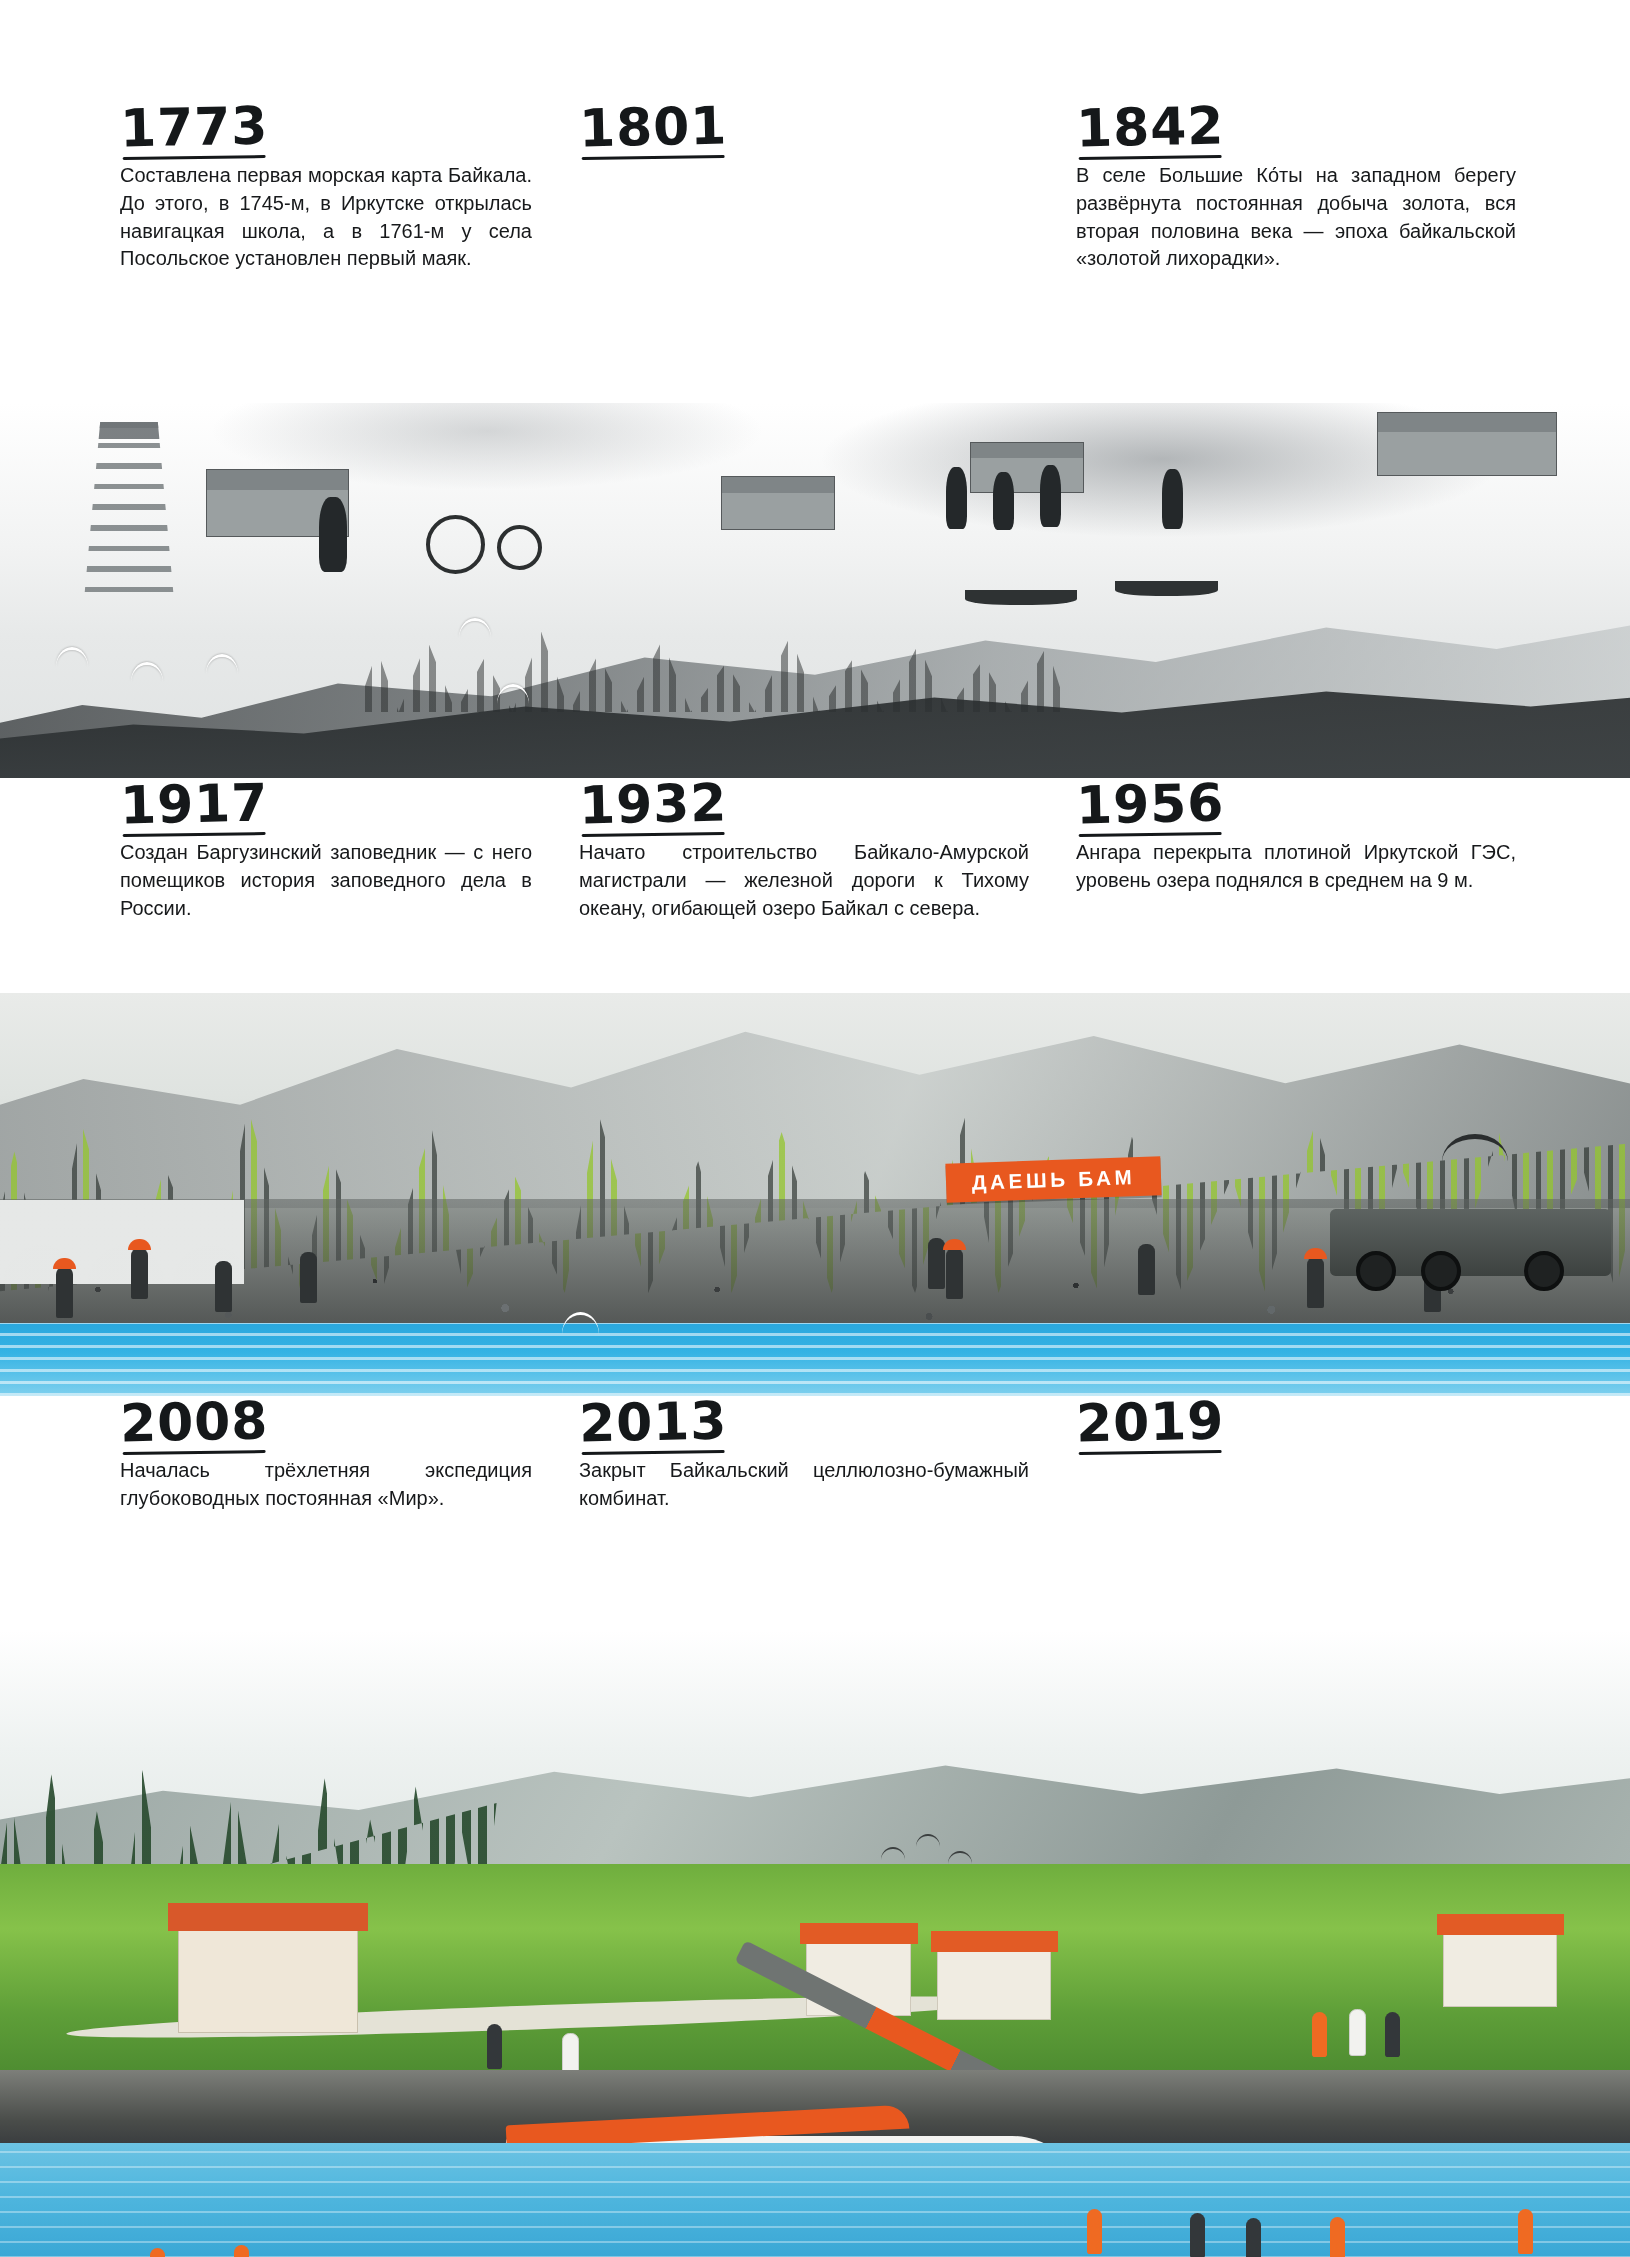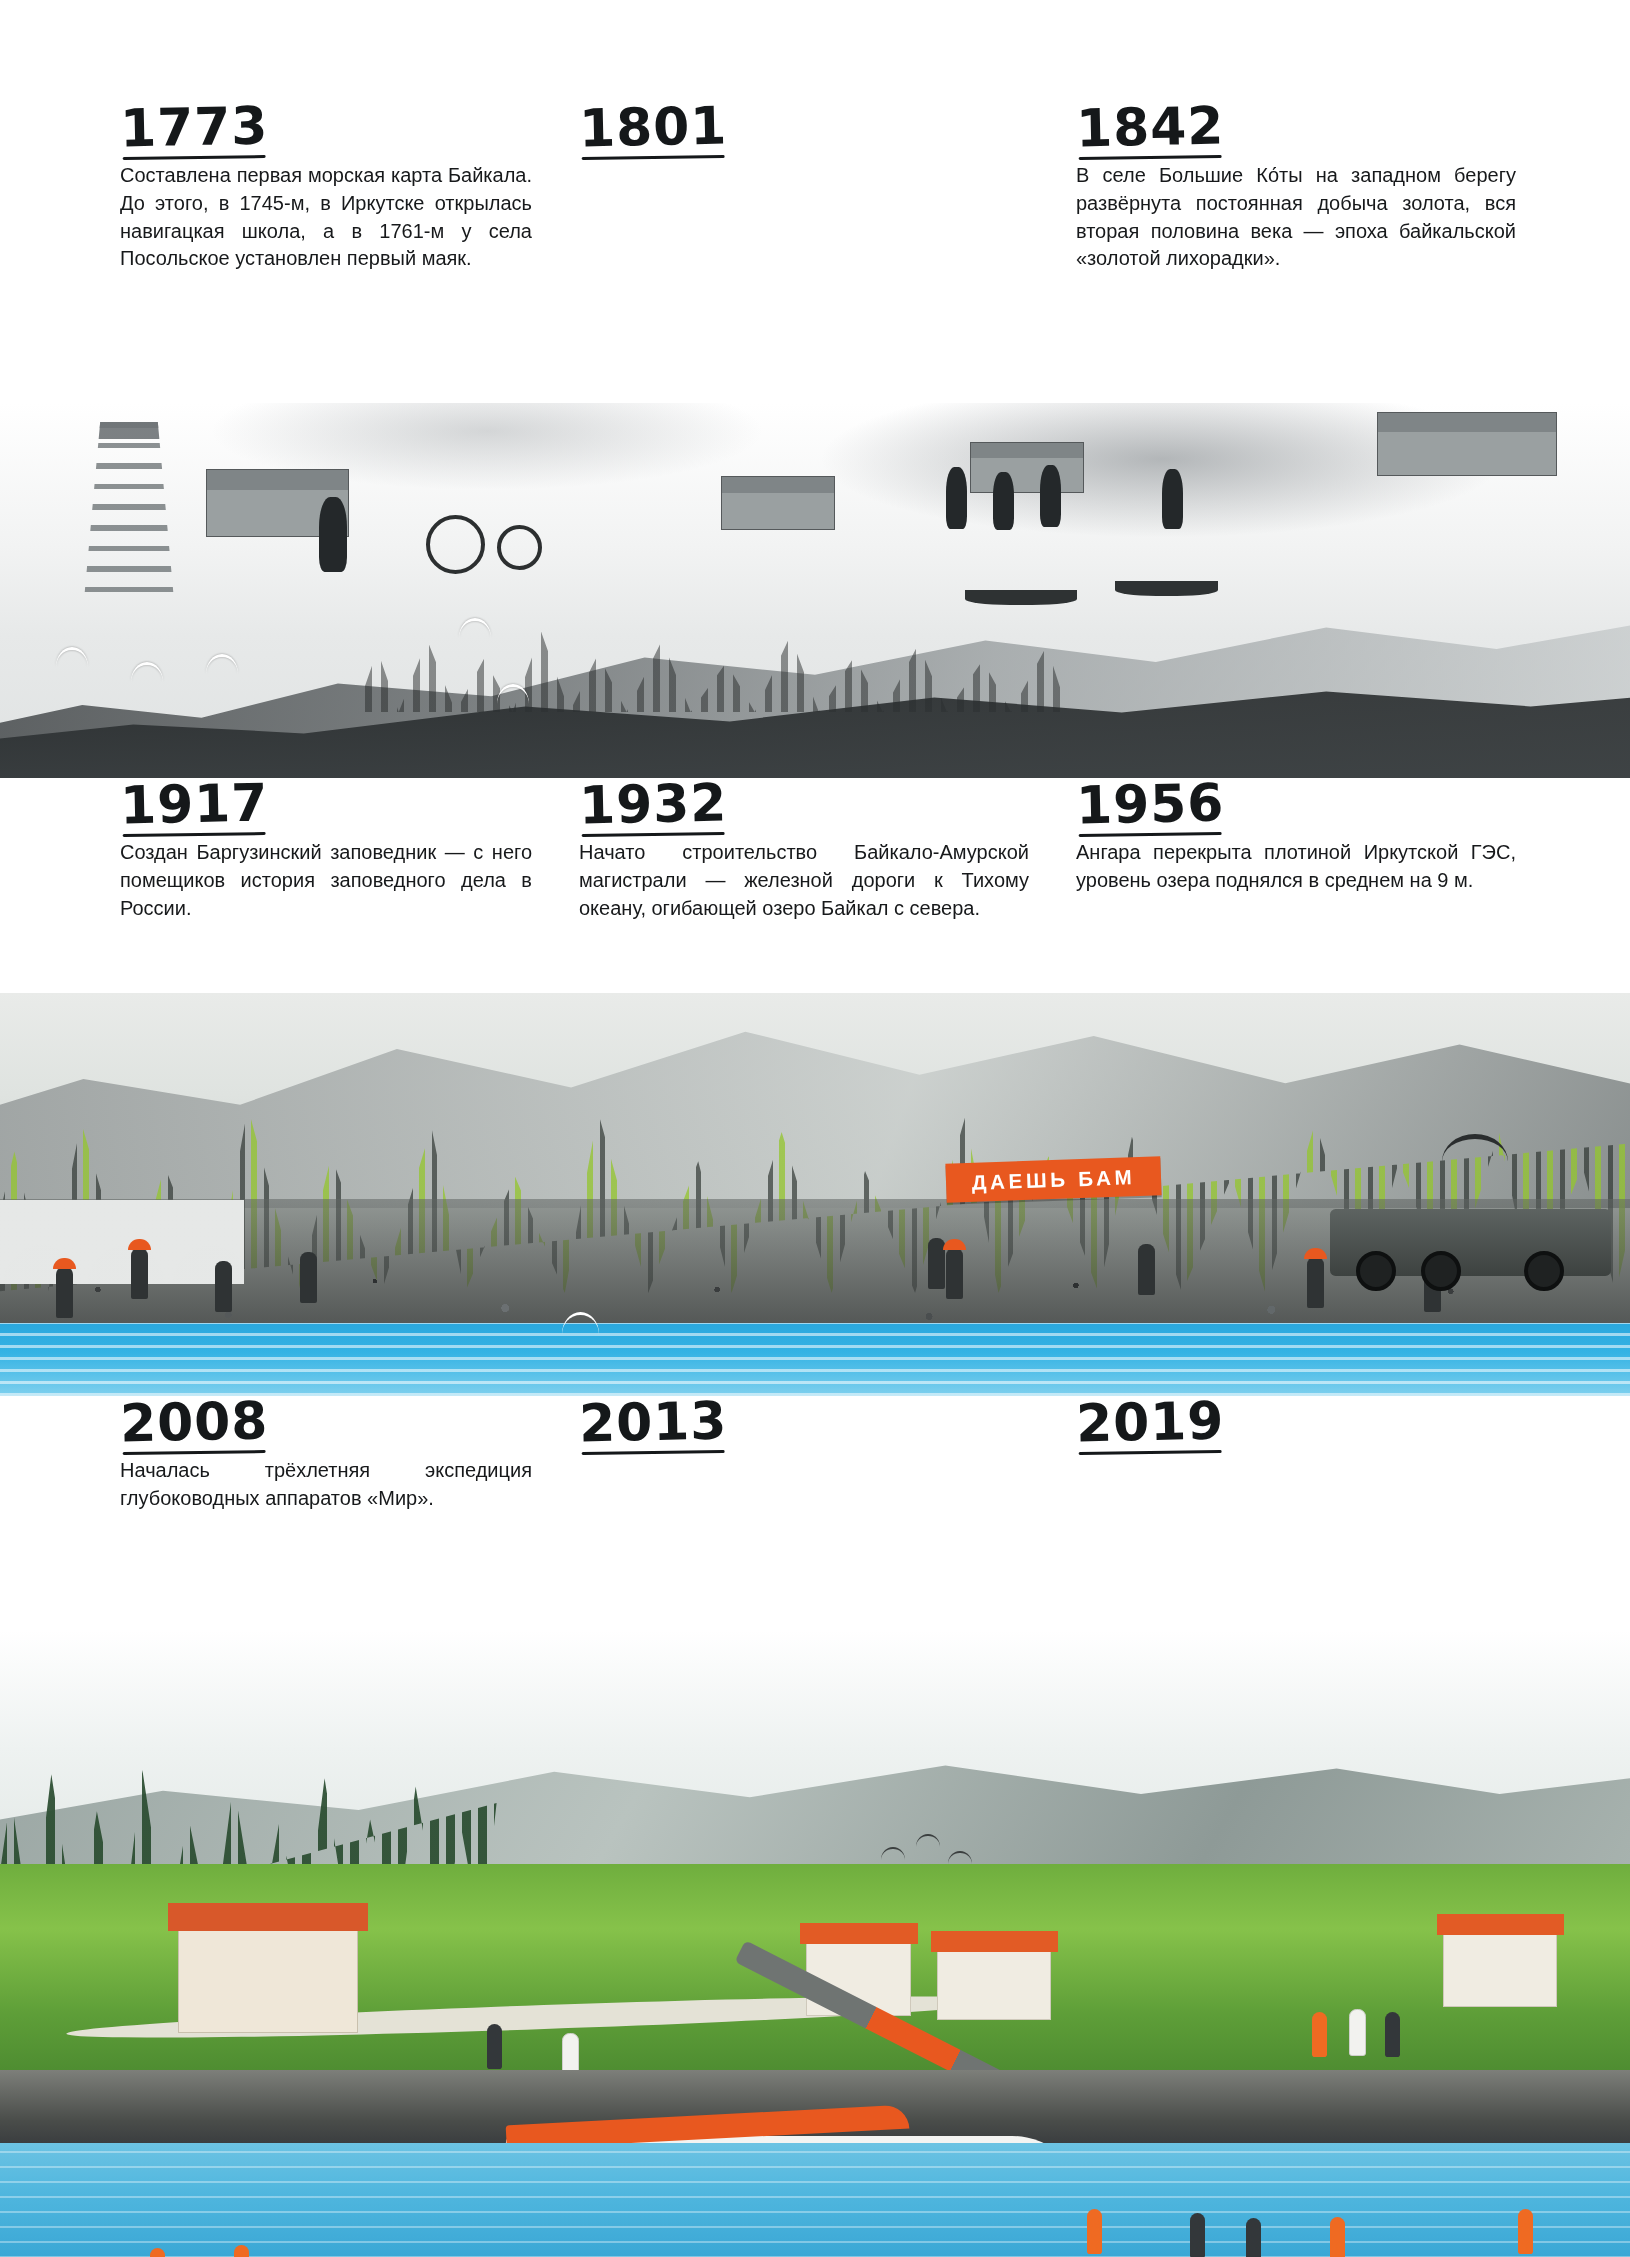--- a/index.html
+++ b/index.html
@@ -516,23 +516,24 @@
   <div class="body">Начато строительство Байкало-Амурской магистрали — железной дороги к Тихому океану, огибающей озеро Байкал с севера.</div>
 </div>
 
 <div class="era col-3 row-2">
   <div class="year">1956</div>
   <div class="body">Ангара перекрыта плотиной Иркутской ГЭС, уровень озера поднялся в среднем на 9 м.</div>
 </div>
 
 <div class="era col-1 row-3">
   <div class="year">2008</div>
-  <div class="body">Началась трёхлетняя экспедиция глубоководных аппаратов «Мир».</div>
+  <div class="body">Началась трёхлетняя экспедиция глубоководных постоянная «Мир».</div>
 </div>
 
 <div class="era col-2 row-3">
   <div class="year">2013</div>
+  <div class="body">Закрыт Байкальский целлюлозно-бумажный комбинат.</div>
 </div>
 
 <div class="era col-3 row-3">
   <div class="year">2019</div>
 </div>
 
 
 </body></html>

